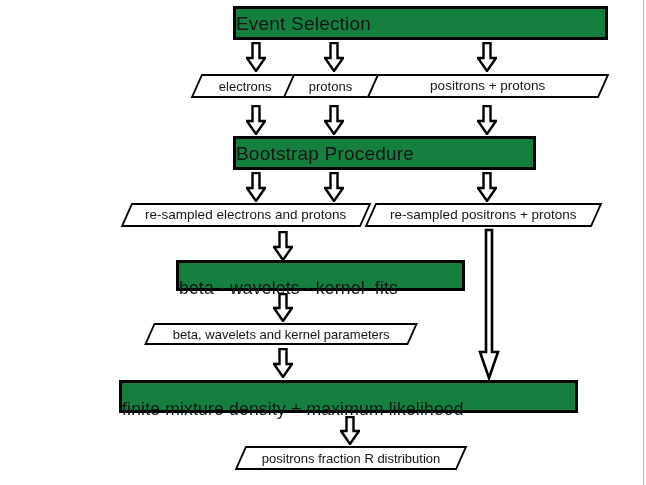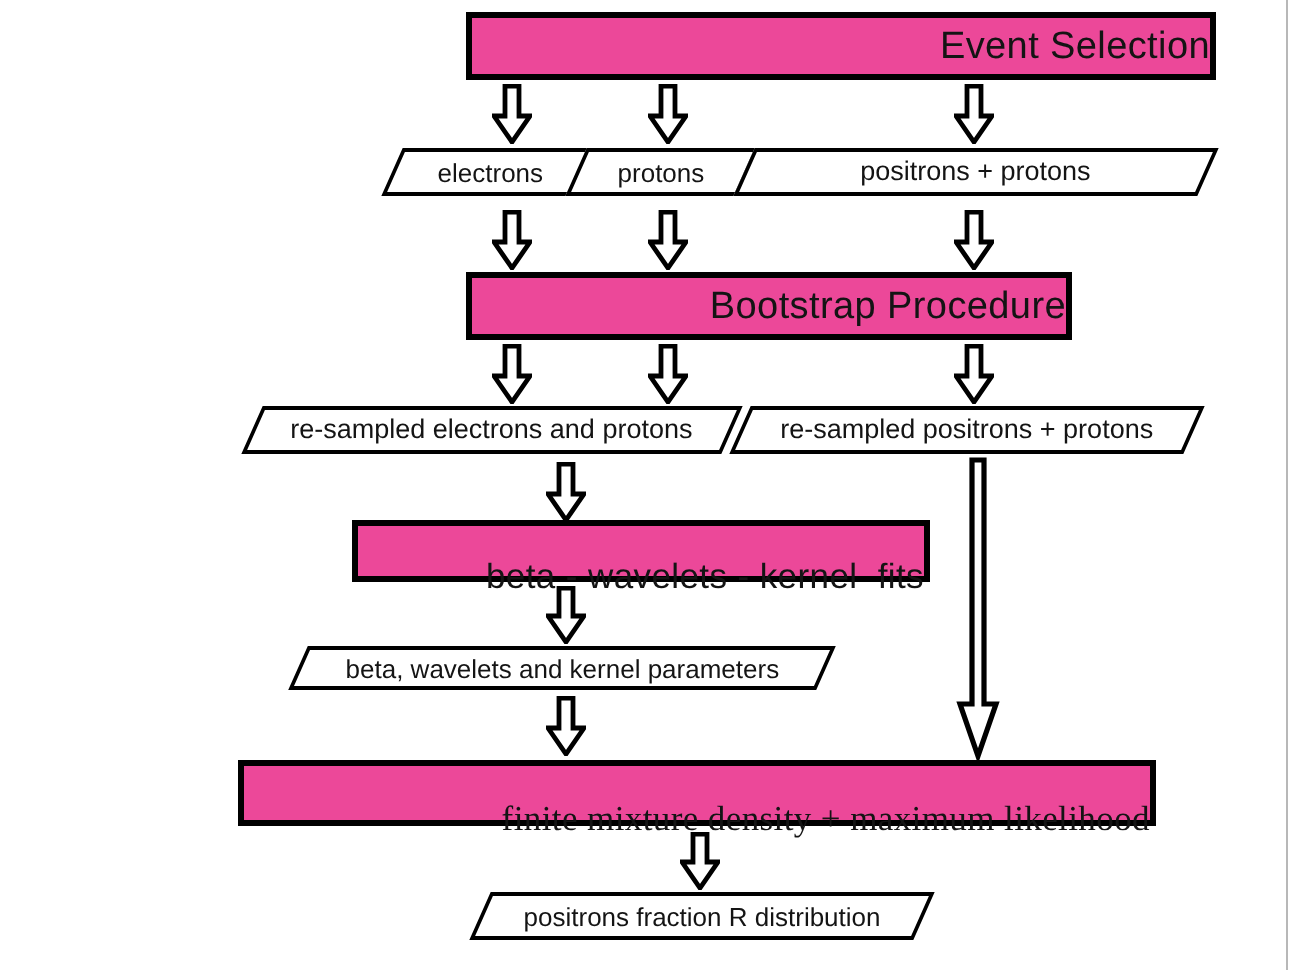--- a/index.html
+++ b/index.html
@@ -26,24 +26,24 @@
     width: 1px;
     height: 485px;
     background: #b8b8b8;
   }
 
   
   .proc-box {
     position: absolute;
     box-sizing: border-box;
     border: 3px solid #000000;
-    background: #ec4899;
+    background: #15803d;
     display: flex;
     align-items: center;
-    justify-content: flex-end;
+    justify-content: flex-start;
   }
   .proc-box .label {
     font-size: 19px;
     line-height: 1;
     letter-spacing: 0.2px;
     white-space: pre;
     color: #141414;
   }
   .proc-box.small .label { font-size: 17.5px; margin-top: 27px; }
 
@@ -119,21 +119,21 @@
     <svg width="20" height="30" viewBox="0 0 20 30">
       <polygon points="6.5,1 13.5,1 13.5,16 19,16 10,29 1,16 6.5,16" fill="#ffffff" stroke="#000000" stroke-width="2.4" stroke-linejoin="miter"></polygon>
     </svg>
   </div>
   <div class="arrow" style="left:477px; top:105px;">
     <svg width="20" height="30" viewBox="0 0 20 30">
       <polygon points="6.5,1 13.5,1 13.5,16 19,16 10,29 1,16 6.5,16" fill="#ffffff" stroke="#000000" stroke-width="2.4" stroke-linejoin="miter"></polygon>
     </svg>
   </div>
 
-  <div class="proc-box" style="left:233px; top:136px; width:303px; height:34px;padding-left:28px;">
+  <div class="proc-box" style="left:233px; top:136px; width:303px; height:34px;">
     <span class="label">Bootstrap Procedure</span>
   </div>
 
   <div class="arrow" style="left:246px; top:172px;">
     <svg width="20" height="30" viewBox="0 0 20 30">
       <polygon points="6.5,1 13.5,1 13.5,16 19,16 10,29 1,16 6.5,16" fill="#ffffff" stroke="#000000" stroke-width="2.4" stroke-linejoin="miter"></polygon>
     </svg>
   </div>
   <div class="arrow" style="left:324px; top:172px;">
     <svg width="20" height="30" viewBox="0 0 20 30">
@@ -178,21 +178,21 @@
   <div class="para" style="left:149px; top:323px; width:264px; height:22px;">
     <span class="label">beta, wavelets and kernel parameters</span>
   </div>
 
   <div class="arrow" style="left:273px; top:348px;">
     <svg width="20" height="30" viewBox="0 0 20 30">
       <polygon points="6.5,1 13.5,1 13.5,16 19,16 10,29 1,16 6.5,16" fill="#ffffff" stroke="#000000" stroke-width="2.4" stroke-linejoin="miter"></polygon>
     </svg>
   </div>
 
-  <div class="proc-box small" style="left:119px; top:380px; width:459px; height:33px;font-family:Liberation Serif, serif;">
+  <div class="proc-box small" style="left:119px; top:380px; width:459px; height:33px;">
     <span class="label">finite mixture density + maximum likelihood</span>
   </div>
 
   <div class="arrow" style="left:340px; top:416px;">
     <svg width="20" height="29" viewBox="0 0 20 29">
       <polygon points="6.5,1 13.5,1 13.5,15 19,15 10,28 1,15 6.5,15" fill="#ffffff" stroke="#000000" stroke-width="2.4" stroke-linejoin="miter"></polygon>
     </svg>
   </div>
 
   <div class="para" style="left:240px; top:446px; width:222px; height:24px;">

